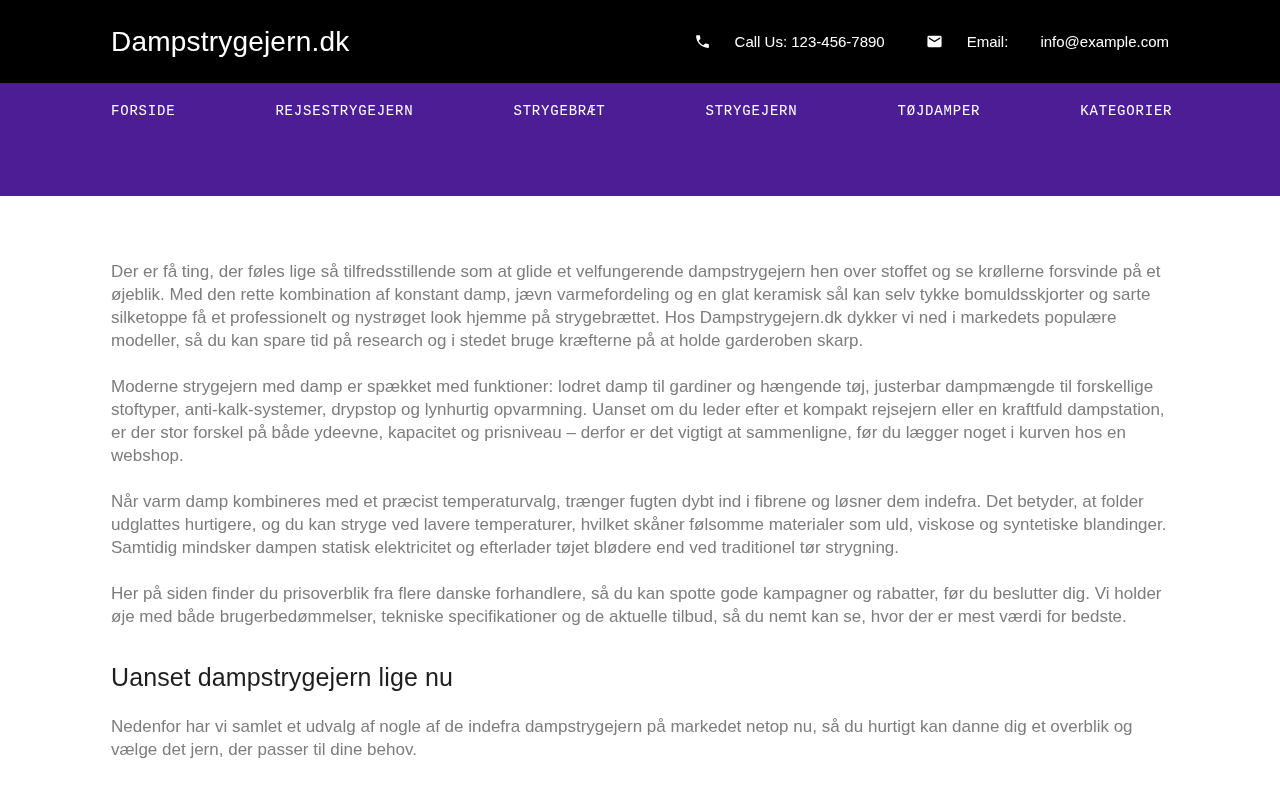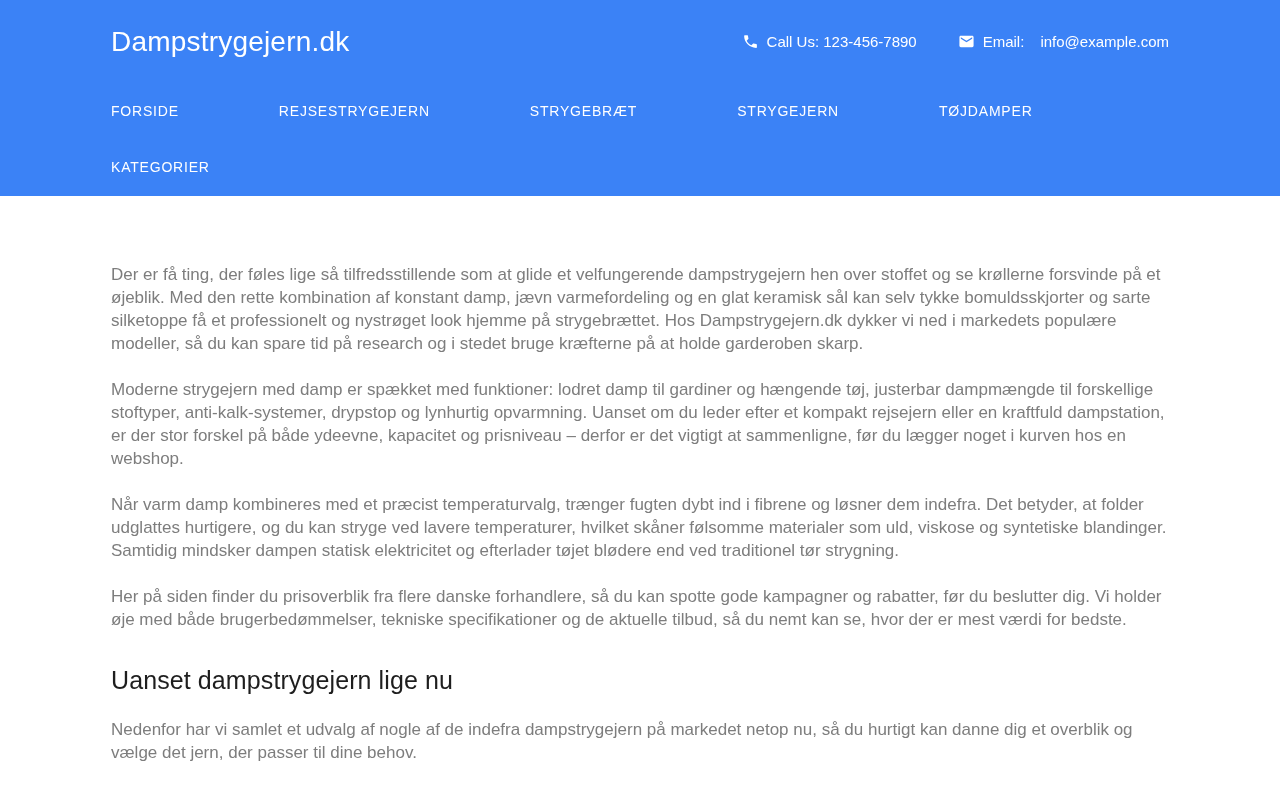--- a/index.html
+++ b/index.html
@@ -8,21 +8,21 @@
     padding: 0;
     width: 1280px;
     height: 800px;
     overflow: hidden;
     background: #ffffff;
     font-family: "Liberation Sans", sans-serif;
   }
 
   
   .topbar {
-    background: #3b82f6;
+    background: #000000;
     height: 83px;
     display: flex;
     align-items: center;
   }
   .topbar-inner {
     width: 1058px;
     margin: 0 auto;
     display: flex;
     justify-content: space-between;
     align-items: center;
@@ -38,40 +38,41 @@
   .contact {
     display: flex;
     align-items: center;
     gap: 41px;
     color: #ffffff;
     font-size: 15px;
   }
   .contact-item {
     display: flex;
     align-items: center;
-    gap: 8px;
+    gap: 24px;
     white-space: nowrap;
   }
   .contact-item svg {
     width: 17px;
     height: 17px;
     fill: #ffffff;
     flex: 0 0 auto;
   }
   .email-address {
     color: #ffffff;
     text-decoration: none;
     margin-left: 8px;
     cursor: pointer;
   }
 
   
   .mainnav {
-    background: #3b82f6;
+    background: #4c1d95;
     min-height: 113px;
+    font-family: Liberation Mono, monospace;
   }
   .mainnav-inner {
     margin-left: 111px;
     width: 1100px;
   }
   .mainnav ul {
     list-style: none;
     margin: 0;
     padding: 0;
     display: flex;
@@ -86,22 +87,22 @@
     font-size: 14px;
     letter-spacing: 0.8px;
     text-decoration: none;
     text-transform: uppercase;
     cursor: pointer;
   }
 
   
   main {
     width: 1058px;
-    margin: 12px auto;
-    padding-top: 32px;
+    margin: 0 auto;
+    padding-top: 41px;
   }
   main p {
     font-size: 17px;
     line-height: 23px;
     color: #7d7d7d;
     margin: 23px 0 0 0;
   }
   main h2 {
     font-size: 25px;
     line-height: 29px;

